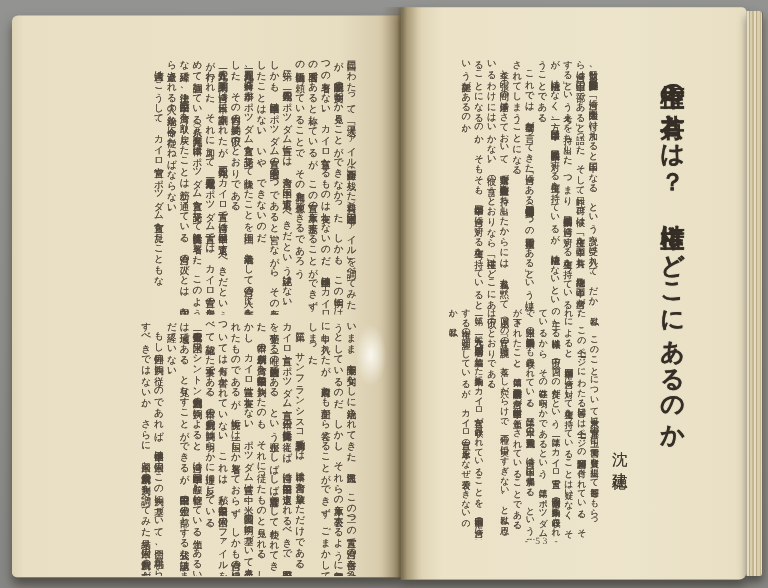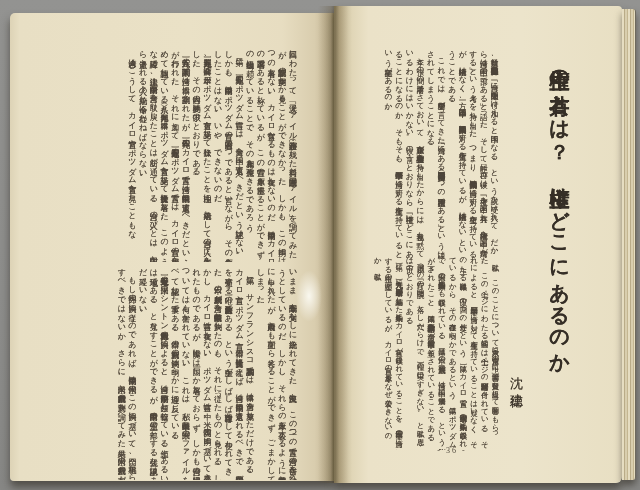--- a/index.html
+++ b/index.html
@@ -99,21 +99,21 @@
     <div class="vtext rp-upper">
       <p class="indent">数日前、大陸委員会主任委員・張京育は、「台湾に中国大陸を付け加えると中国になる、という説を受け入れて、だから台湾は中国の一部である」と語った。そして昨日、再び彼は、「主権を中国と共有し、統治権を中国と台湾が分担する」という考えを持ち出した。つまり、中華人民共和国は台湾に対する主権を持っているが、統治権はなく、一方、中華民国は、中華人民共和国に対する主権を持っているが、統治権はないということである。</p>
       <p class="indent">これでは、李登輝が言ってきた「台湾にある中華民国（中華民国在台湾）は一つの主権国家である」という説は覆されてしまうことになる。</p>
       <p class="indent">李と張の間の矛盾はさておいて、張京育が「中・台主権共有」論を持ち出したからには、私達も黙っているわけにはいかない。彼の言うとおりなら、「主権」はどこにあることになるのか。そもそも、中華民国が台湾に対する主権を持っているという証拠があるのか。</p>
     </div>
     <div class="vtext rp-lower">
       <p class="indent">私は、このことについて六月末に張京育の上司に書簡で質疑を提出して回答をもらった。この七ページにわたる回答には十七ページの関連資料が付されている。それによると、中華民国が台湾に対して主権を持っていることは疑いなく、その主たる根拠は、以下の四つの文件だという。第一はカイロ宣言で、米国務省の条約集に収録されているから、その存在は明らかであるという。第二はポツダム宣言で、米国の国家条約集にも収録されている。第三は日本の司法裁判で、台湾は中国に帰属する、という判決が下されたこと。第四は米華相互防衛条約で台湾が中華民国の領土とされていることである。</p>
       <p class="indent">以上四つの「官庁の説明」は、落とし穴だらけで、一種の口実にすぎない、と私は思う。理由は以下のとおりである。</p>
       <p class="indent">第一に、一九六九年に米国国務省が編纂した条約集にカイロ宣言が収録されていることを、中華民国の台湾に対する主権の証明としているが、カイロ宣言の原本をなぜ公表できないのか。私は</p>
     </div>
-    <div class="page-number">- 36 -</div>
+    <div class="page-number">- 53 -</div>
   </div>
 
   <div class="page-edges"></div>
 
   <div class="gutter"></div>
   <div class="flare"></div>
 
 </div>
 
 </body></html>

